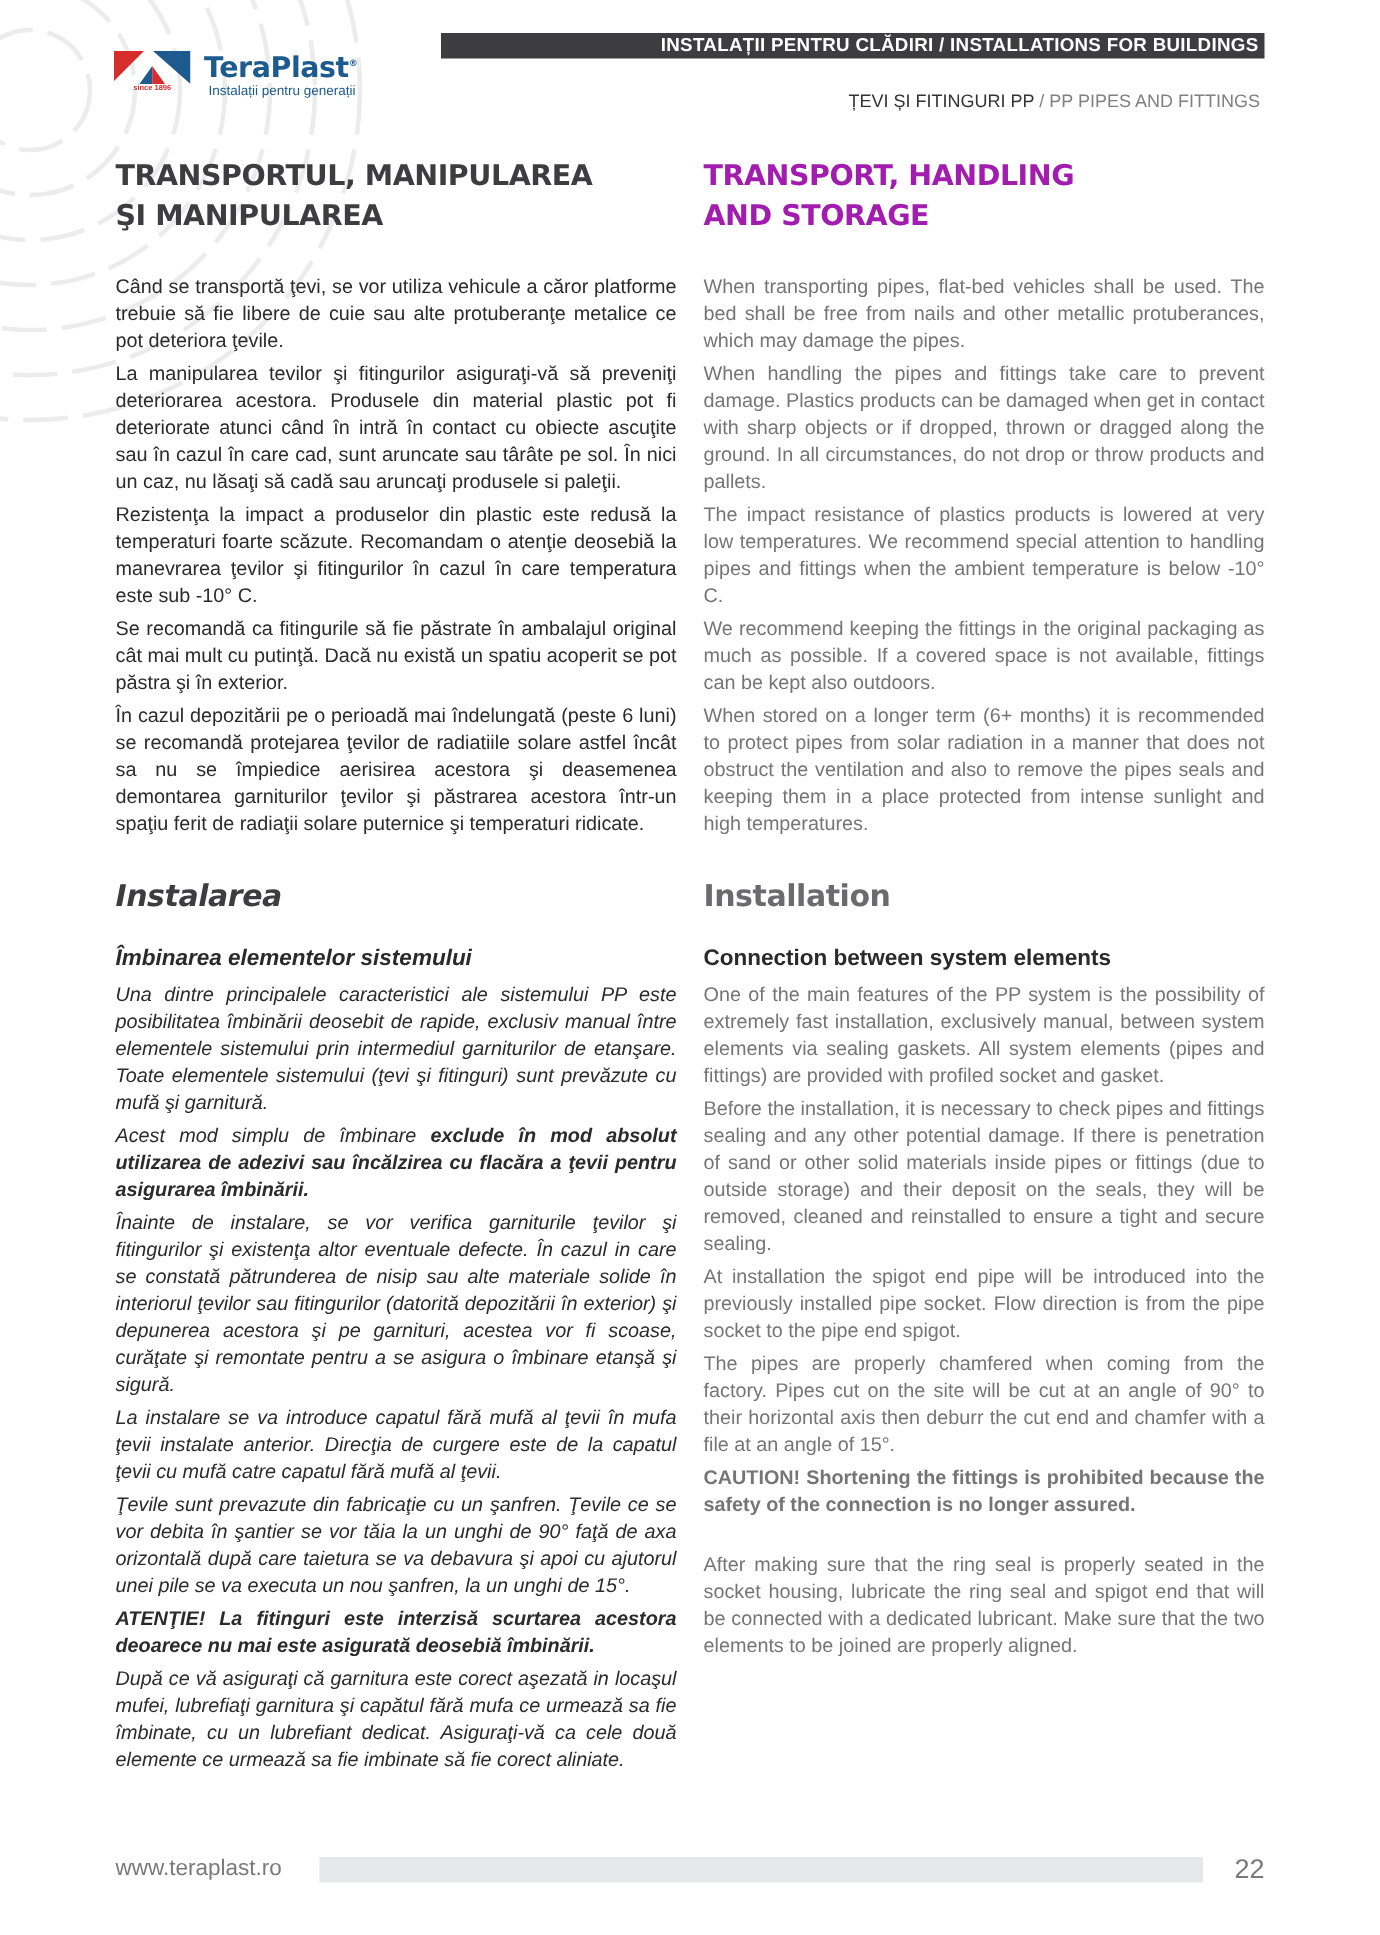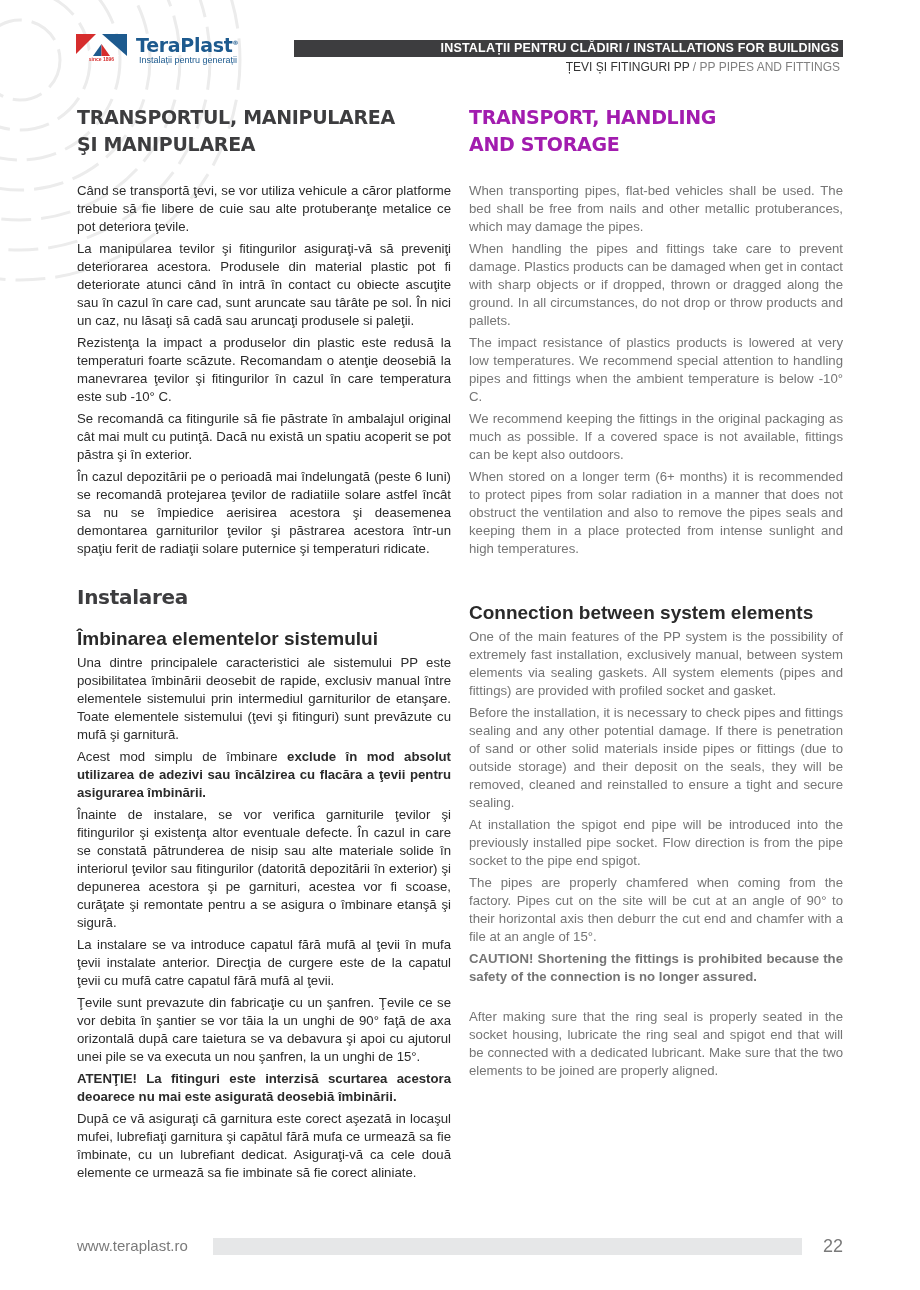--- a/index.html
+++ b/index.html
@@ -10,38 +10,38 @@
 
   
   .logo { position: absolute; left: 76px; top: 34px; display: flex; align-items: flex-start; }
   .logo-mark { width: 51px; height: 30px; position: relative; }
   .logo-text { margin-left: 9px; margin-top: 1px; }
   .logo-brand { font-family: "DejaVu Sans", sans-serif; font-weight: bold; font-size: 19px; color: #1d5a8e; letter-spacing: -0.3px; line-height: 20px; }
   .logo-brand sup { font-size: 6px; vertical-align: top; position: relative; top: -2px; }
   .logo-tag { font-size: 9px; color: #1d5a8e; line-height: 10px; margin-left: 3px; }
   .since { position: absolute; left: 0; top: 22px; width: 51px; text-align: center; font-size: 5px; color: #d62d2d; font-weight: bold; }
 
-  .cat-bar { position: absolute; left: 294px; top: 40px; width: 549px; height: 17px; background: #3d3d3f; color: #ffffff; font-weight: bold; font-size: 12.5px; text-align: right; padding-right: 4px; line-height: 17px; letter-spacing: 0.2px; }
+  .cat-bar { position: absolute; left: 294px; top: 22px; width: 549px; height: 17px; background: #3d3d3f; color: #ffffff; font-weight: bold; font-size: 12.5px; text-align: right; padding-right: 4px; line-height: 17px; letter-spacing: 0.2px; }
   .sub-cat { position: absolute; right: 80px; top: 60px; font-size: 12px; color: #333; line-height: 14px; }
   .sub-cat .en { color: #808080; }
 
   
   .col { position: absolute; width: 374px; }
   .col-ro { left: 77px; }
   .col-en { left: 469px; }
 
   h1.sec { font-family: "DejaVu Sans", sans-serif; font-weight: bold; font-size: 19px; line-height: 27px; letter-spacing: -0.3px; }
   .col-ro h1.sec { color: #3d3d3f; }
   .col-en h1.sec { color: #a21caf; }
 
   h2.sec2 { font-family: "DejaVu Sans", sans-serif; font-size: 20px; line-height: 26px; font-weight: bold; letter-spacing: -0.3px; }
   .col-ro h2.sec2 { color: #3d3d3f; }
   .col-en h2.sec2 { color: #6b6b6d; }
 
-  h3.sub { font-size: 19px; font-weight: bold; line-height: 18px; color: #2a2a2a; }
+  h3.sub { font-size: 15px; font-weight: bold; line-height: 18px; color: #2a2a2a; }
 
   p.par { font-size: 13.2px; line-height: 18px; text-align: justify; margin-bottom: 4px; }
   .col-ro p.par { color: #2b2b2b; }
   .col-en p.par { color: #757575; }
   p.par b { font-weight: bold; }
 
   
   .footer-url { position: absolute; left: 77px; top: 1237px; font-size: 15px; color: #7a7a7a; line-height: 18px; }
   .footer-bar { position: absolute; left: 213px; top: 1238px; width: 589px; height: 17px; background: #e6e7e8; }
   .page-num { position: absolute; right: 77px; top: 1236px; font-size: 18px; color: #7a7a7a; line-height: 20px; }
@@ -100,35 +100,36 @@
     <span>TRANSPORT, HANDLING</span><br><span>AND STORAGE</span>
   </h1>
   <div style="height:24px"></div>
   <p class="par">When transporting pipes, flat-bed vehicles shall be used. The bed shall be free from nails and other metallic protuberances, which may damage the pipes.</p>
   <p class="par">When handling the pipes and fittings take care to prevent damage. Plastics products can be damaged when get in contact with sharp objects or if dropped, thrown or dragged along the ground. In all circumstances, do not drop or throw products and pallets.</p>
   <p class="par">The impact resistance of plastics products is lowered at very low temperatures. We recommend special attention to handling pipes and fittings when the ambient temperature is below -10° C.</p>
   <p class="par">We recommend keeping the fittings in the original packaging as much as possible. If a covered space is not available, fittings can be kept also outdoors.</p>
   <p class="par">When stored on a longer term (6+ months) it is recommended to protect pipes from solar radiation in a manner that does not obstruct the ventilation and also to remove the pipes seals and keeping them in a place protected from intense sunlight and high temperatures.</p>
 </div>
 
-<div class="col col-ro" style="top:584px;">
+<div class="col col-ro" style="top:584px;font-style:italic;">
   <h2 class="sec2">Instalarea</h2>
   <div style="height:20px"></div>
   <h3 class="sub">Îmbinarea elementelor sistemului</h3>
   <div style="height:6px"></div>
   <p class="par">Una dintre principalele caracteristici ale sistemului PP este posibilitatea îmbinării deosebit de rapide, exclusiv manual între elementele sistemului prin intermediul garniturilor de etanşare. Toate elementele sistemului (ţevi şi fitinguri) sunt prevăzute cu mufă şi garnitură.</p>
   <p class="par"><span>Acest mod simplu de îmbinare </span><b>exclude în mod absolut utilizarea de adezivi sau încălzirea cu flacăra a ţevii pentru asigurarea îmbinării.</b></p>
   <p class="par">Înainte de instalare, se vor verifica garniturile ţevilor şi fitingurilor şi existenţa altor eventuale defecte. În cazul in care se constată pătrunderea de nisip sau alte materiale solide în interiorul ţevilor sau fitingurilor (datorită depozitării în exterior) şi depunerea acestora şi pe garnituri, acestea vor fi scoase, curăţate şi remontate pentru a se asigura o îmbinare etanşă şi sigură.</p>
   <p class="par">La instalare se va introduce capatul fără mufă al ţevii în mufa ţevii instalate anterior. Direcţia de curgere este de la capatul ţevii cu mufă catre capatul fără mufă al ţevii.</p>
   <p class="par">Ţevile sunt prevazute din fabricaţie cu un şanfren. Ţevile ce se vor debita în şantier se vor tăia la un unghi de 90° faţă de axa orizontală după care taietura se va debavura şi apoi cu ajutorul unei pile se va executa un nou şanfren, la un unghi de 15°.</p>
   <p class="par"><b>ATENŢIE! La fitinguri este interzisă scurtarea acestora deoarece nu mai este asigurată deosebiă îmbinării.</b></p>
   <p class="par">După ce vă asiguraţi că garnitura este corect aşezată in locaşul mufei, lubrefiaţi garnitura şi capătul fără mufa ce urmează sa fie îmbinate, cu un lubrefiant dedicat. Asiguraţi-vă ca cele două elemente ce urmează sa fie imbinate să fie corect aliniate.</p>
 </div>
 
 <div class="col col-en" style="top:584px;">
+  <h2 class="sec2">Installation</h2>
   <div style="height:20px"></div>
   <h3 class="sub">Connection between system elements</h3>
   <div style="height:6px"></div>
   <p class="par">One of the main features of the PP system is the possibility of extremely fast installation, exclusively manual, between system elements via sealing gaskets. All system elements (pipes and fittings) are provided with profiled socket and gasket.</p>
   <p class="par">Before the installation, it is necessary to check pipes and fittings sealing and any other potential damage. If there is penetration of sand or other solid materials inside pipes or fittings (due to outside storage) and their deposit on the seals, they will be removed, cleaned and reinstalled to ensure a tight and secure sealing.</p>
   <p class="par">At installation the spigot end pipe will be introduced into the previously installed pipe socket. Flow direction is from the pipe socket to the pipe end spigot.</p>
   <p class="par">The pipes are properly chamfered when coming from the factory. Pipes cut on the site will be cut at an angle of 90° to their horizontal axis then deburr the cut end and chamfer with a file at an angle of 15°.</p>
   <p class="par"><b>CAUTION! Shortening the fittings is prohibited because the safety of the connection is no longer assured.</b></p>
   <div style="height:18px"></div>
   <p class="par">After making sure that the ring seal is properly seated in the socket housing, lubricate the ring seal and spigot end that will be connected with a dedicated lubricant. Make sure that the two elements to be joined are properly aligned.</p>

